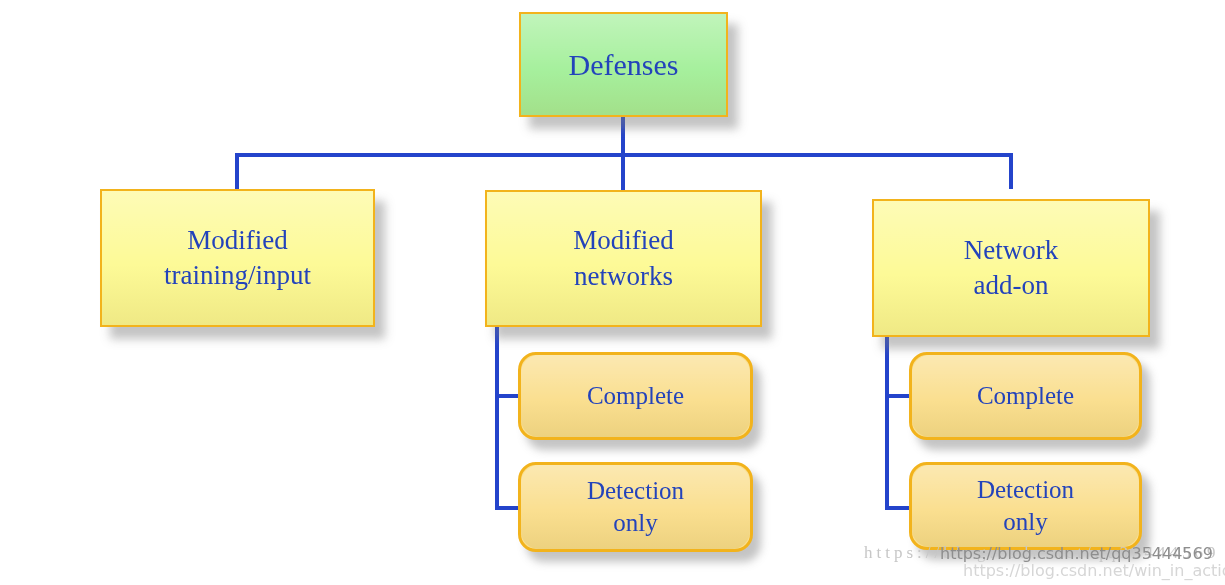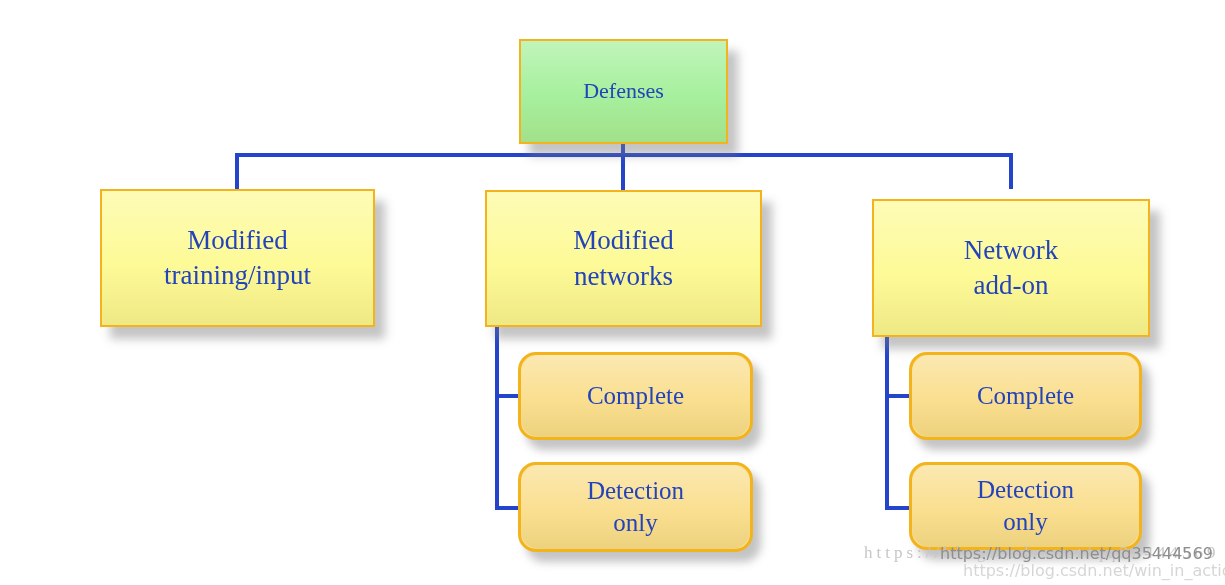--- a/index.html
+++ b/index.html
@@ -28,22 +28,21 @@
   }
   .node::after{ 
     content:"";position:absolute;inset:0;border-radius:inherit;
     background:linear-gradient(to bottom, rgba(255,255,255,0.30), rgba(255,255,255,0) 55%, rgba(140,110,0,0.12));
     pointer-events:none;
   }
   .node .lbl{white-space:pre-line;line-height:1.3;position:relative;z-index:1;}
   .root-node{
     left:519px;top:12px;width:209px;height:105px;
     background:var(--root-fill);
-    font-size:22px;
-    margin-top:27px;
+    font-size:30px;
   }
   .branch-node{
     background:var(--branch-fill);
     font-size:27px;
   }
   .branch-1{left:100px;top:189px;width:275px;height:138px;}
   .branch-2{left:485px;top:190px;width:277px;height:137px;}
   .branch-3{left:872px;top:199px;width:278px;height:138px;}
   .leaf-node{
     background:var(--leaf-fill);

